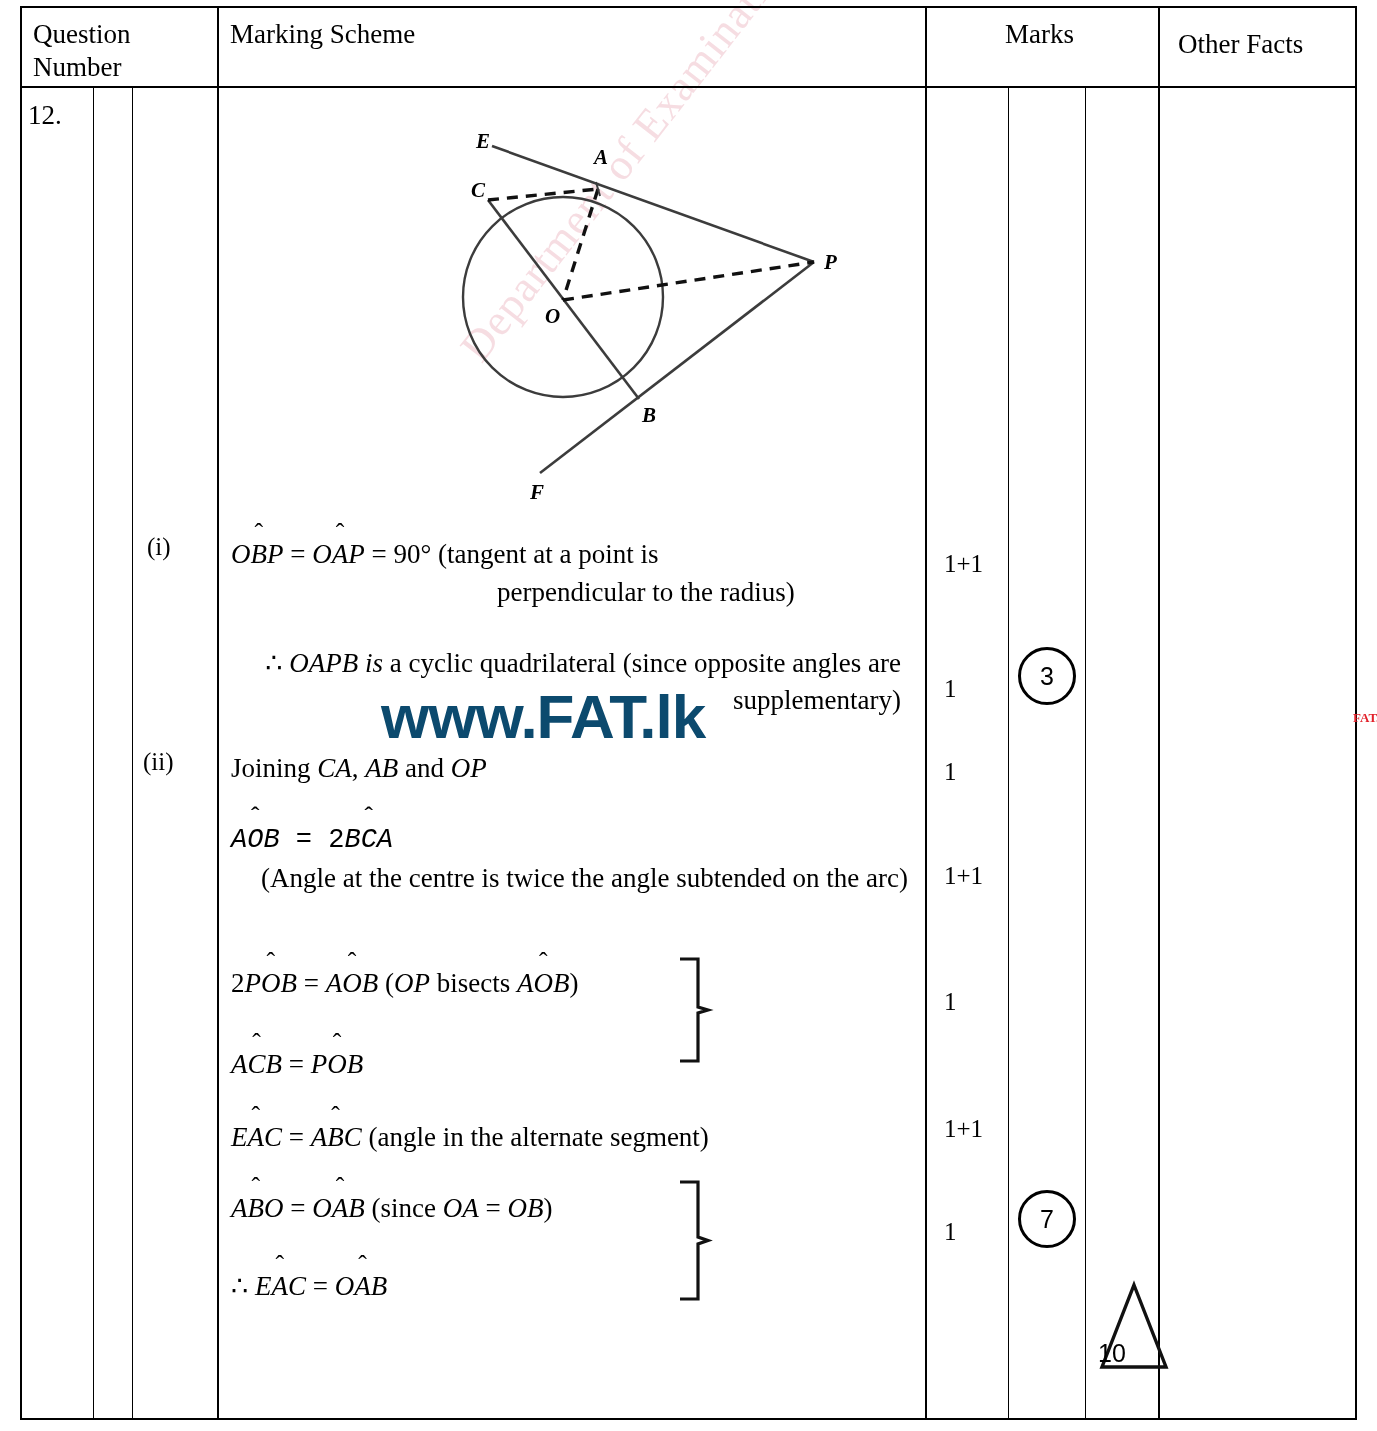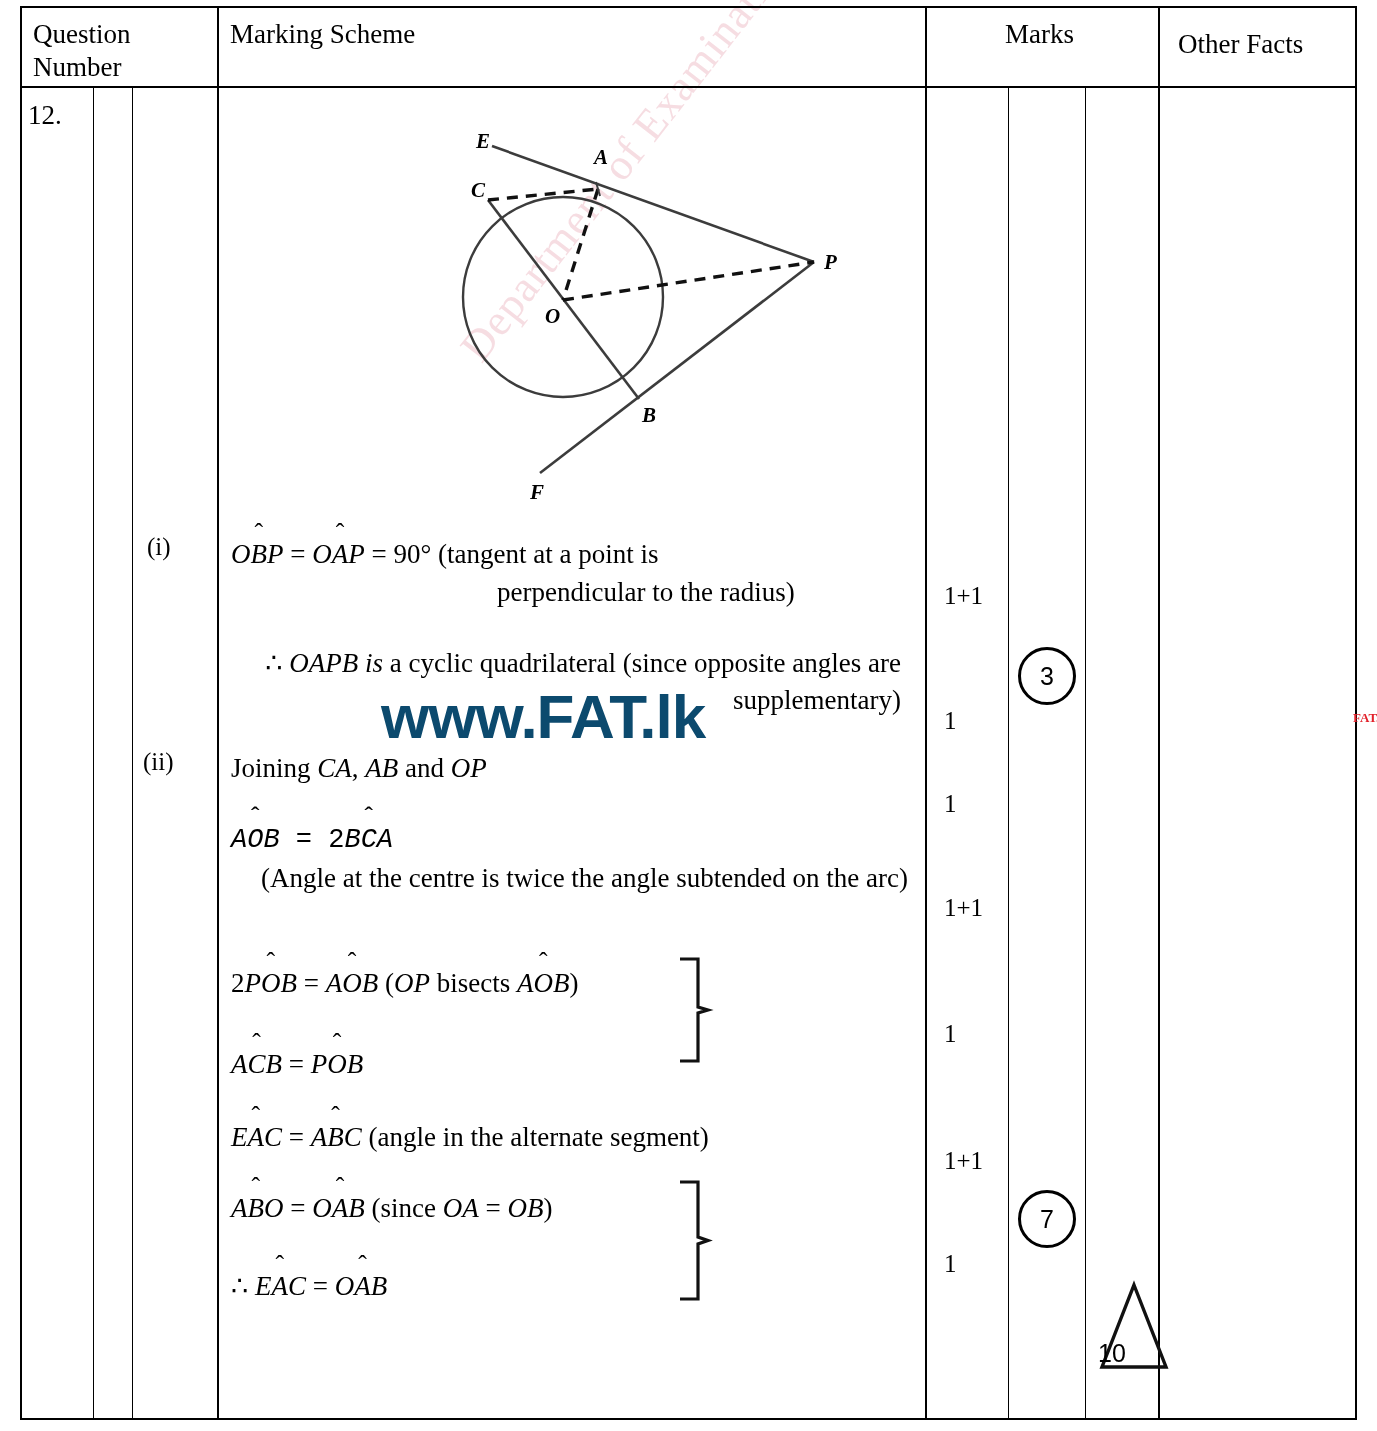--- a/index.html
+++ b/index.html
@@ -112,21 +112,20 @@
     font-style: normal;
     font-size: 0.95em;
     line-height: 1;
   }
 
   
   .mark {
     position: absolute;
     font-size: 25px;
     z-index: 5;
-    margin-top: 32px;
   }
   .circle-mark {
     position: absolute;
     width: 58px;
     height: 58px;
     border: 3px solid #000;
     border-radius: 50%;
     box-sizing: border-box;
     background: #fff;
     z-index: 7;

